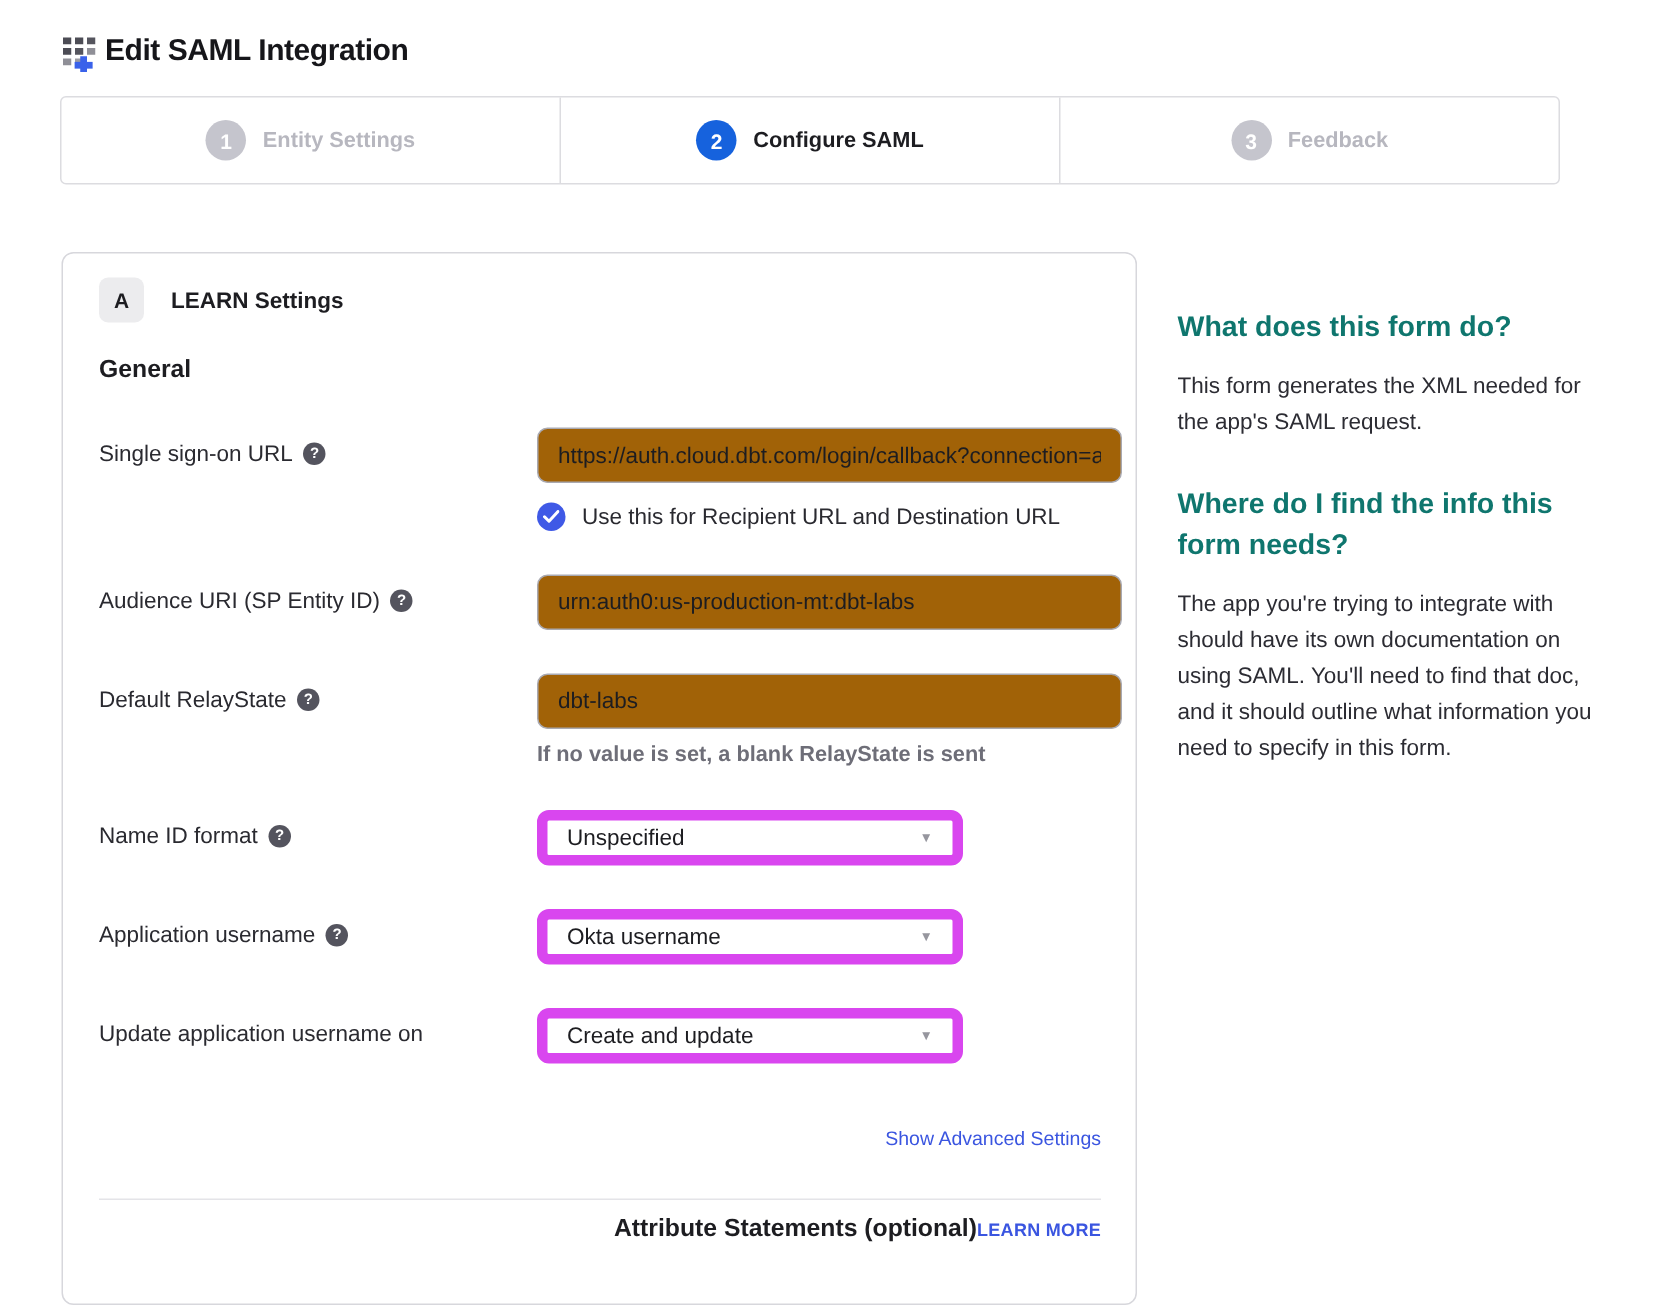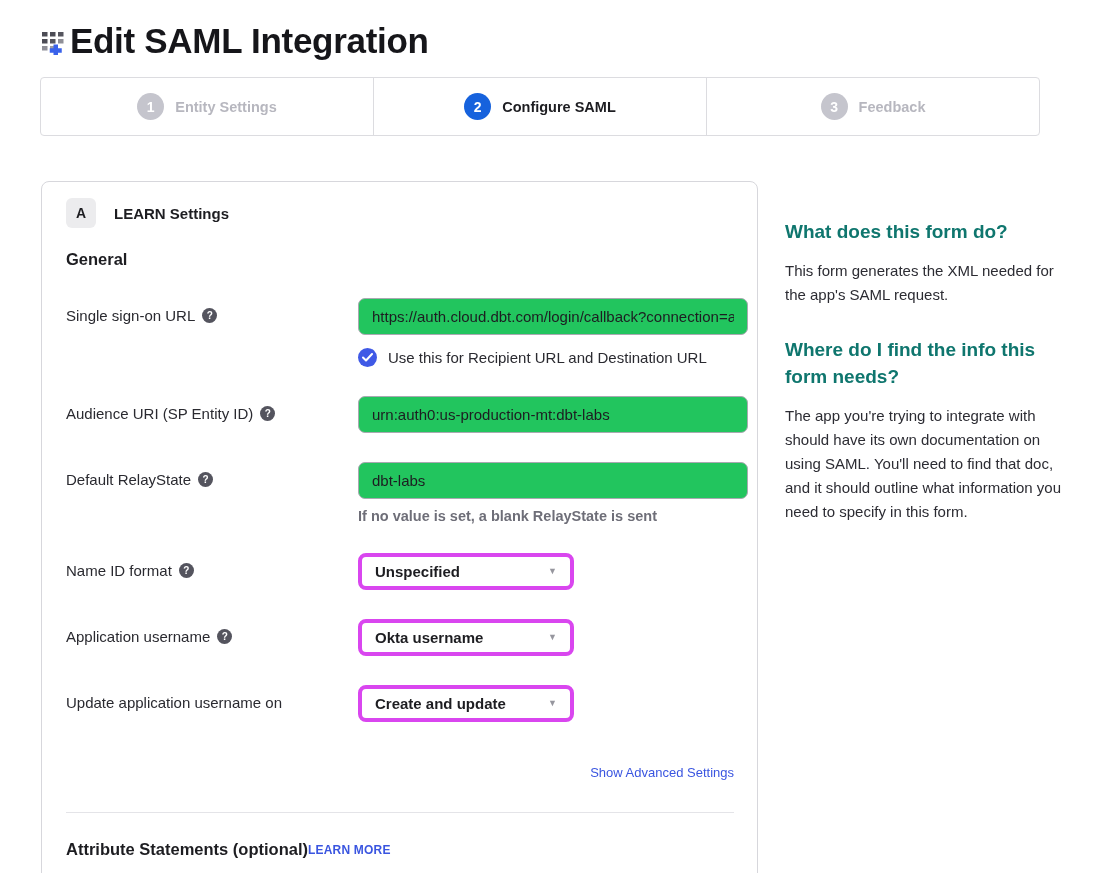--- a/index.html
+++ b/index.html
@@ -5,21 +5,21 @@
   * { box-sizing: border-box; }
   html, body { margin: 0; padding: 0; }
   body {
     width: 1118px; height: 873px; overflow: hidden;
     background: #ffffff; color: #1d1d21;
     font-family: "Liberation Sans", sans-serif;
   }
   
   .page-header { display: flex; align-items: center; padding: 21px 40px 12px 40px; }
   .title-icon { width: 27px; height: 27px; margin-right: 3px; flex: 0 0 auto; }
-  .page-title { font-size: 35px; font-weight: 700; margin: 0; letter-spacing: -0.3px; color: #16161a; }
+  .page-title { font-size: 20px; font-weight: 700; margin: 0; letter-spacing: -0.3px; color: #16161a; }
 
   
   .stepbar {
     margin: 4px 40px 0 40px; width: 1000px; display: flex;
     border: 1px solid #dcdce0; border-radius: 4px; background: #fff;
   }
   .step {
     flex: 1 1 0; display: flex; align-items: center; justify-content: center;
     gap: 11px; padding: 15px 0; border-right: 1px solid #dcdce0; cursor: default;
   }
@@ -57,45 +57,45 @@
     padding-top: 9px; display: flex; align-items: flex-start; gap: 7px; line-height: 1.25;
   }
   .help-icon {
     width: 15px; height: 15px; border-radius: 50%; background: #54545e; color: #fff;
     font-size: 10px; font-weight: 700; line-height: 15px; text-align: center;
     flex: 0 0 auto; margin-top: 1px; cursor: pointer;
   }
   .field-col { flex: 1 1 auto; min-width: 0; }
   .text-input {
     width: 390px; height: 37px; border: 1px solid #a9a9b1; border-radius: 7px;
-    padding: 0 13px; font-size: 15px; color: #1d1d21; background: #22c55e;
+    padding: 0 13px; font-size: 15px; color: #1d1d21; background: #a16207;
     font-family: "Liberation Sans", sans-serif;
     white-space: nowrap; overflow: hidden; text-overflow: clip; outline: none;
   }
   .checkbox-row { display: flex; align-items: center; gap: 11px; margin-top: 13px; text-align: right; }
   .checkbox {
     width: 19px; height: 19px; border-radius: 50%; background: #3f59e6;
     display: flex; align-items: center; justify-content: center; cursor: pointer; flex: 0 0 auto;
   }
   .checkbox-label { font-size: 15px; color: #2a2a30; }
   .hint { margin-top: 9px; font-size: 14.5px; color: #6e6e78; font-weight: bold; }
 
   .select {
-    width: 216px; height: 37px; border: 4px solid #d946ef; border-radius: 8px;
+    width: 284px; height: 37px; border: 7px solid #d946ef; border-radius: 8px;
     padding: 0 13px; font-size: 15px; color: #1d1d21; background: #fff;
-    display: flex; align-items: center; justify-content: space-between; cursor: pointer; font-weight: bold;
+    display: flex; align-items: center; justify-content: space-between; cursor: pointer;
   }
   .select-arrow { color: #96969e; font-size: 9px; line-height: 1; }
 
   .advanced-row { margin-top: 41px; text-align: right; }
   .link { color: #3a55e0; font-size: 13px; text-decoration: none; cursor: pointer; }
 
   .divider { border: none; border-top: 1px solid #e4e4e8; margin: 31px 0 0 0; }
 
-  .attr-head { display: flex; justify-content: flex-start; align-items: center; margin-top: 27px; }
+  .attr-head { display: flex; justify-content: flex-end; align-items: center; margin-top: 10px; }
   .attr-title { font-size: 16.5px; font-weight: 700; margin: 0; }
   .learn-more { font-size: 12px; font-weight: 700; color: #3a55e0; text-decoration: none; letter-spacing: 0.2px; cursor: pointer; }
 
   
   .sidebar { width: 293px; flex: 0 0 auto; margin-left: 27px; padding-top: 37px; }
   .sidebar-heading { font-size: 19px; font-weight: 700; margin: 0 0 13px 0; color: #0f766e; line-height: 1.45; }
   .sidebar-para { font-size: 15px; line-height: 1.6; color: #2c2c33; margin: 0 0 29px 0; }
 </style>
 </head>
 <body>

